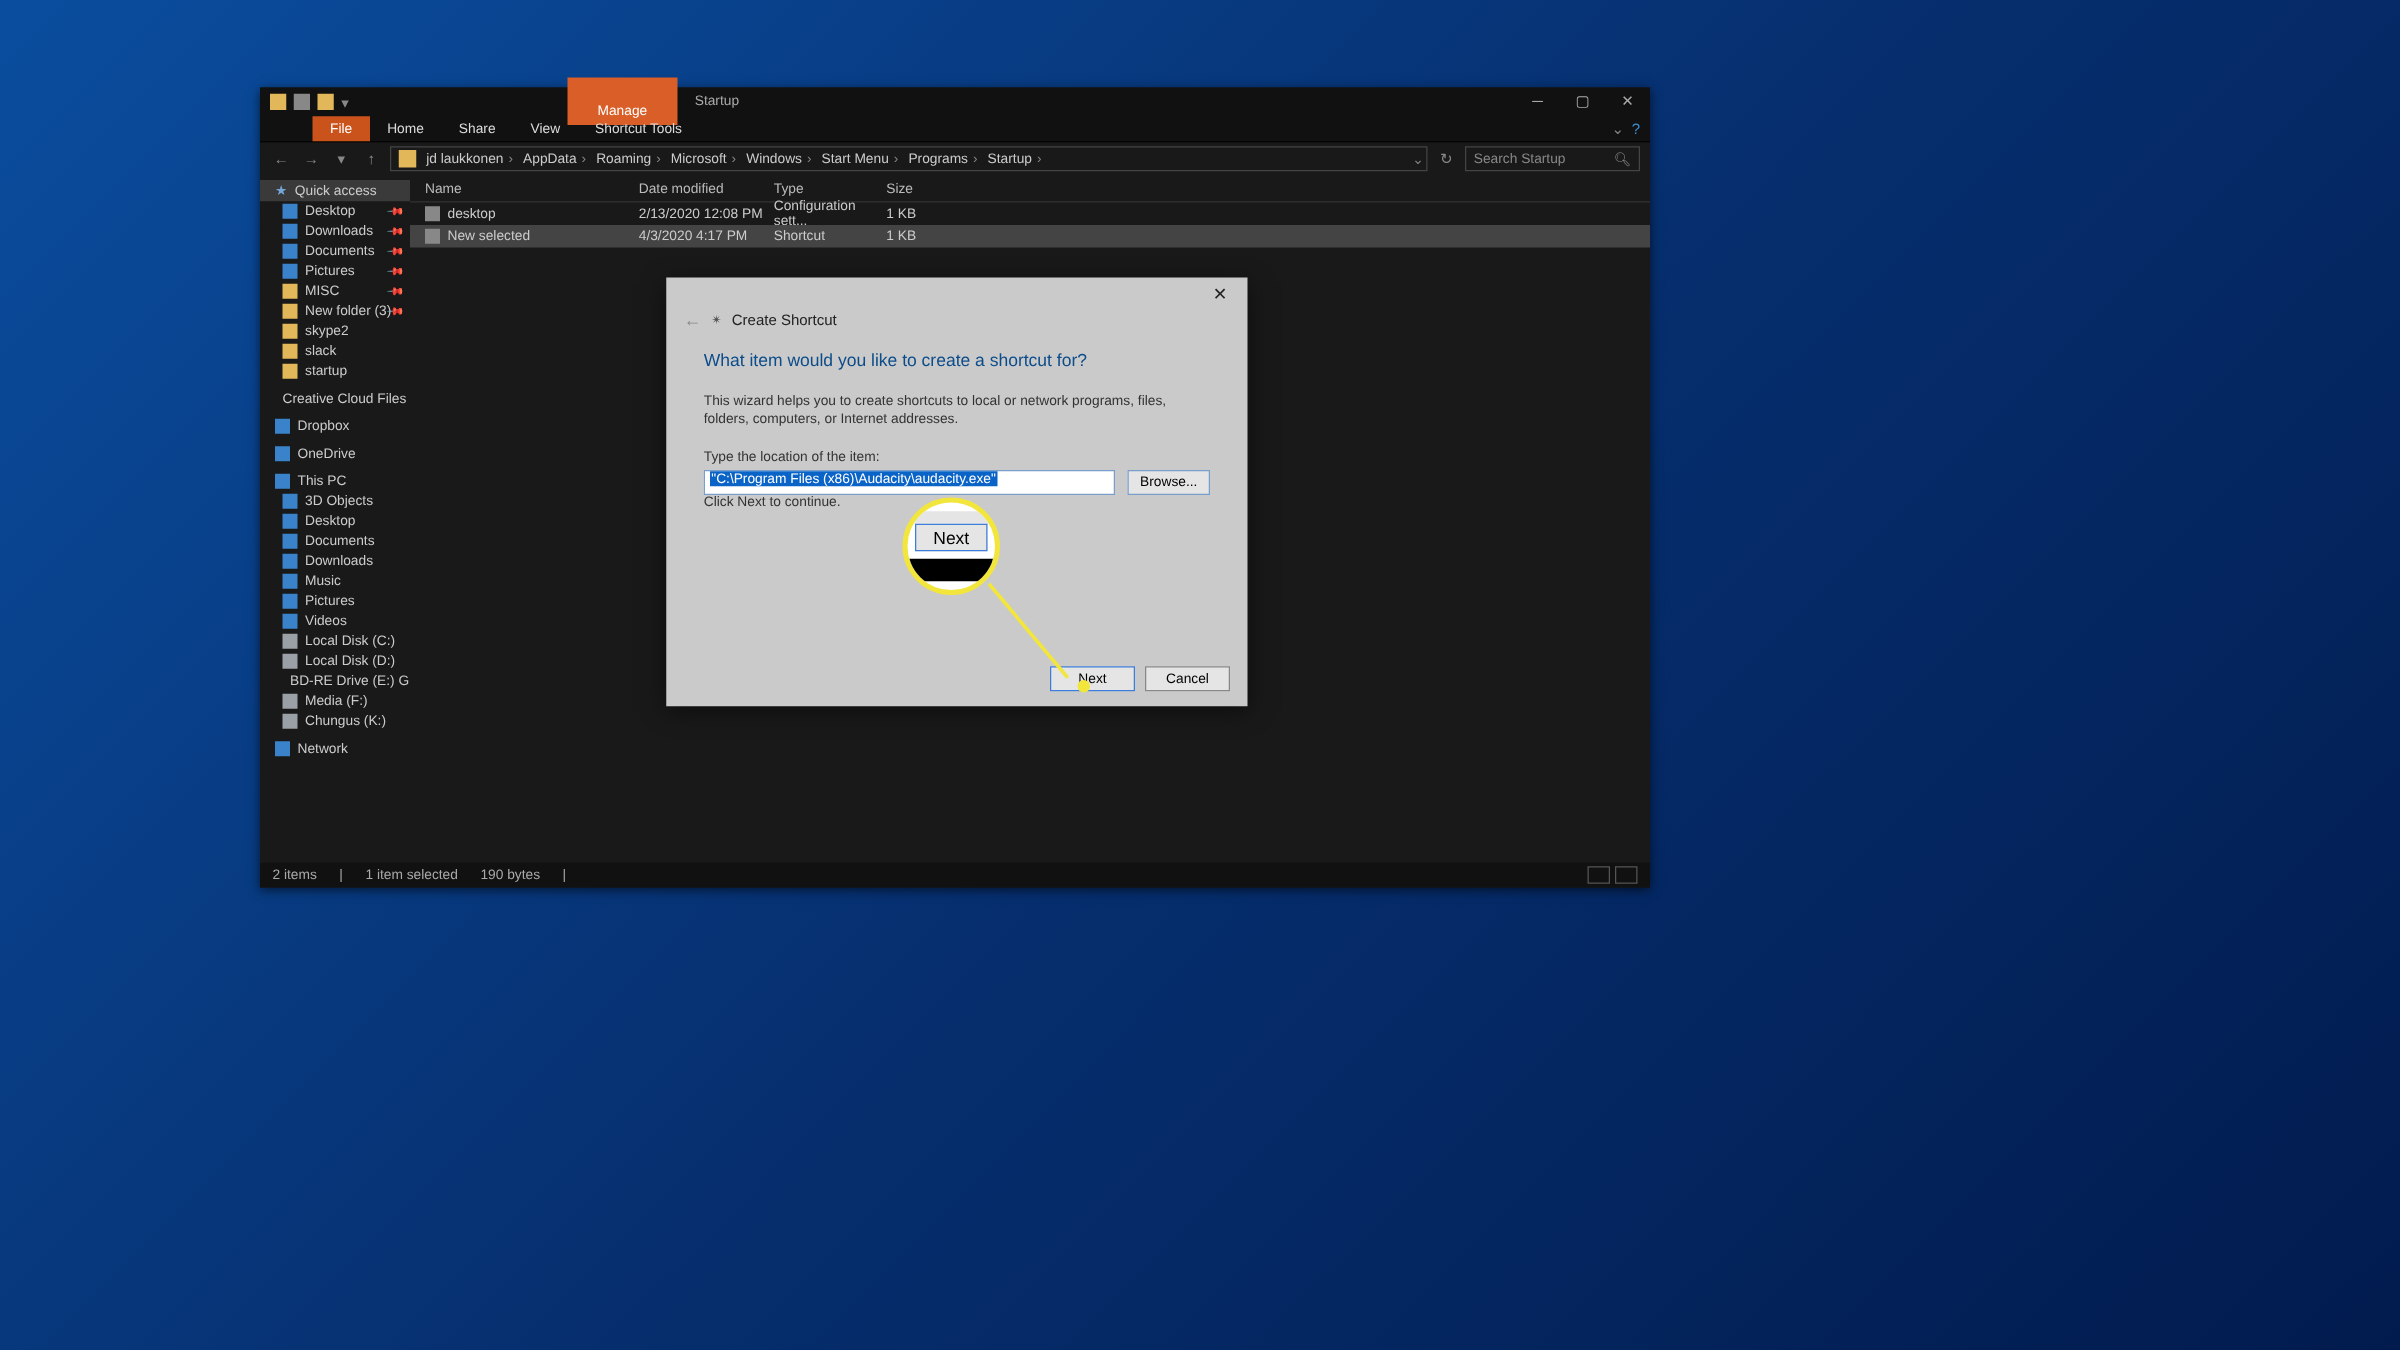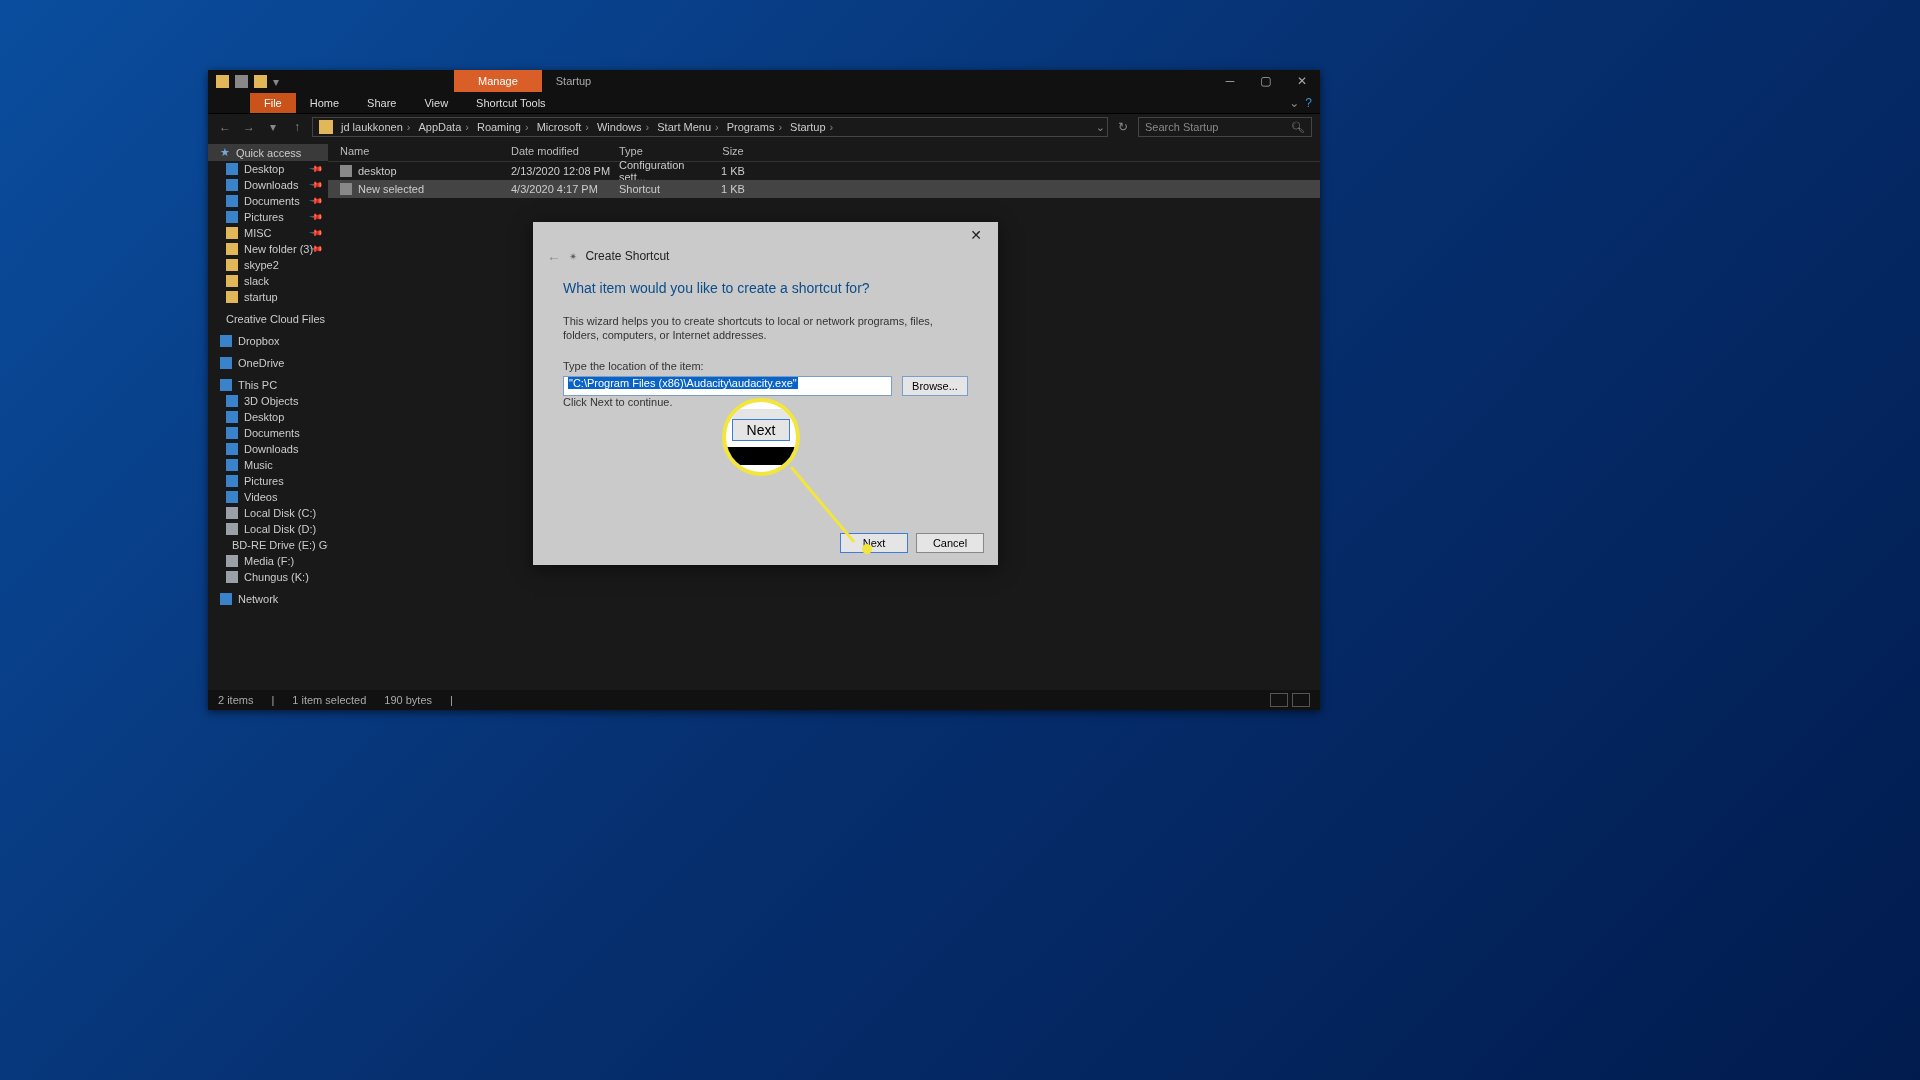--- a/index.html
+++ b/index.html
@@ -12,54 +12,54 @@
     position: absolute; left: 208px; top: 70px; width: 1112px; height: 640px;
     background: #191919; color: #ccc; font-size: 12px;
     box-shadow: 0 2px 8px rgba(0,0,0,.6);
   }
   
   .titlebar { height: 22px; background: #111; display: flex; align-items: center; }
   .titlebar .qat { display: flex; gap: 6px; padding: 0 8px; align-items: center; }
   .titlebar .qat span { width: 13px; height: 13px; display: inline-block; }
   .tab-manage {
     margin-left: 160px; background: #d95e28; color: #fff; font-size: 11px;
-    padding: 4px 24px 3px; line-height: 15px;
+    padding: 20px 24px 3px; line-height: 15px;
   }
   .tab-title { margin-left: 8px; color: #aaa; font-size: 11px; padding: 4px 6px; }
   .winctrls { margin-left: auto; display: flex; }
   .winctrls div { width: 36px; height: 22px; display: flex; align-items: center; justify-content: center; color: #aaa; }
   
   .ribbon { height: 22px; background: #111; display: flex; align-items: center; border-bottom: 1px solid #000; padding-left: 42px; }
   .ribbon .file-tab { background: #c9531b; color: #fff; padding: 4px 14px; font-size: 11px; }
   .ribbon .rtab { color: #ddd; font-size: 11px; padding: 4px 14px; }
   .ribbon .help { margin-left: auto; display: flex; align-items: center; gap: 6px; padding-right: 8px; color: #888; }
   
   .navbar { height: 26px; background: #191919; display: flex; align-items: center; padding: 0 8px; gap: 6px; }
   .navbar .navbtn { width: 18px; text-align: center; color: #888; }
   .navbar .address { flex: 1; background: #191919; border: 1px solid #444; height: 20px; display: flex; align-items: center; padding: 0 2px; gap: 4px; font-size: 11px; color: #ccc;}
   .navbar .address .crumb::after { content: "›"; margin: 0 4px; color: #888; }
   .navbar .address .crumb:last-child::after { content: ""; }
   .navbar .address .foldicon { width: 14px; height: 14px; background: #e2b75a; display: inline-block; margin: 0 4px; }
   .navbar .refresh { width: 18px; text-align: center; color: #888; }
-  .navbar .search { width: 174px; background: #191919; border: 1px solid #444; height: 20px; display: flex; align-items: center; padding: 0 6px; color: #888; font-size: 11px; justify-content: space-between;}
+  .navbar .search { width: 140px; background: #191919; border: 1px solid #444; height: 20px; display: flex; align-items: center; padding: 0 6px; color: #888; font-size: 11px; justify-content: space-between;}
   
   .body { display: flex; height: calc(100% - 22px - 22px - 26px - 20px); }
   .sidebar { width: 120px; background: #191919; padding: 4px 0; display: flex; flex-direction: column; gap: 0; overflow: hidden;}
   .sidebar .group { margin-bottom: 6px; }
   .sidebar .item { display: flex; align-items: center; gap: 6px; padding: 2px 6px 2px 18px; font-size: 11px; color: #ccc; white-space: nowrap; position: relative;}
   .sidebar .item.head { padding-left: 12px; }
   .sidebar .item.selected { background: #3a3a3a; }
   .sidebar .item .ico { width: 12px; height: 12px; display: inline-block; }
   .sidebar .pin { position: absolute; right: 6px; color: #666; font-size: 9px; transform: rotate(45deg); }
   .filearea { flex: 1; background: #191919; display: flex; flex-direction: column; }
   .cols { display: flex; background: #191919; border-bottom: 1px solid #333; height: 22px; align-items: center; font-size: 11px; color: #bbb;}
   .col-name  { width: 183px; padding-left: 12px; }
   .col-date  { width: 108px; }
   .col-type  { width: 90px; }
-  .col-size  { width: 60px; text-align: center; padding-right: 12px;}
+  .col-size  { width: 60px; text-align: left; padding-right: 12px;}
   .filerow { display: flex; height: 18px; align-items: center; font-size: 11px; color: #ccc; }
   .filerow.selected { background: #444; }
   .filerow .col-name { display: flex; align-items: center; gap: 6px; }
   .filerow .ficon { width: 12px; height: 12px; background: #888; display: inline-block; }
   .statusbar { height: 20px; background: #111; display: flex; align-items: center; padding: 0 10px; font-size: 11px; color: #aaa; gap: 18px; }
   .statusbar .right { margin-left: auto; display: flex; gap: 4px; }
   .statusbar .viewbtn { width: 18px; height: 14px; border: 1px solid #555; }
 
   
   .dialog {

